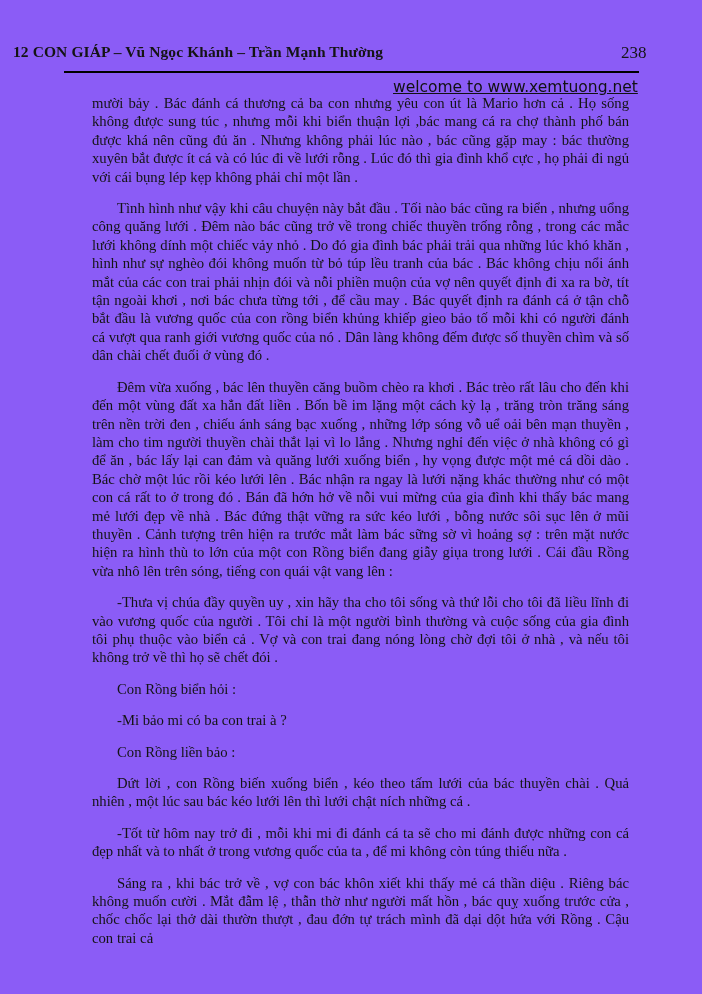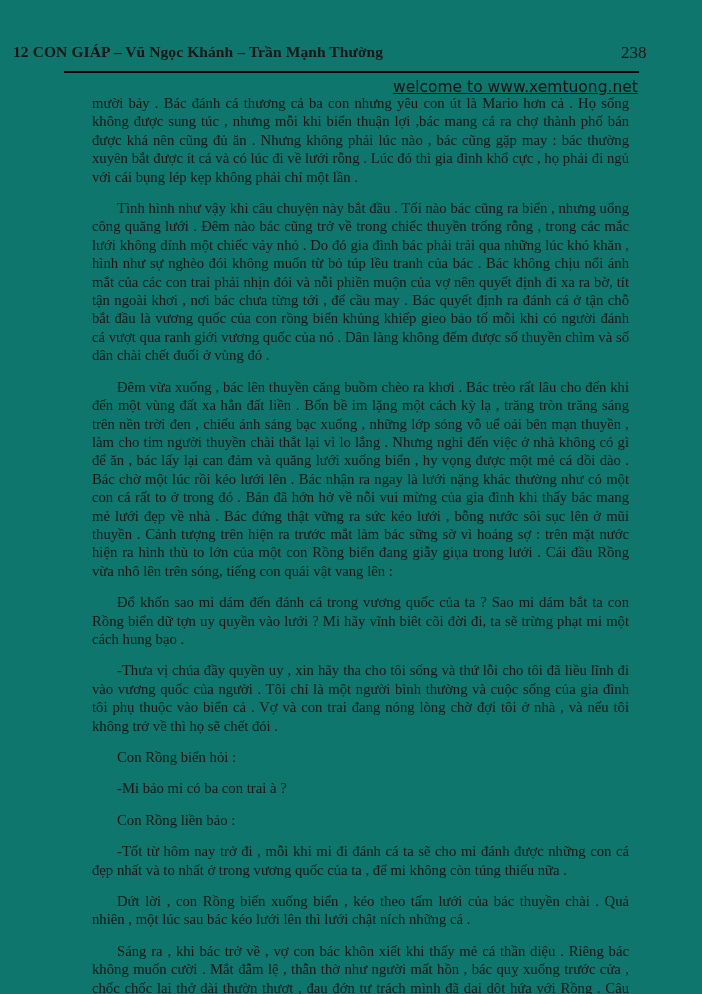--- a/index.html
+++ b/index.html
@@ -1,21 +1,21 @@
 <!DOCTYPE html>
 <html><head>
 <meta charset="utf-8">
 <style>
   html, body { margin: 0; padding: 0; background: #e8e8e8; }
   .page {
     position: relative;
     width: 702px;
     height: 994px;
     margin: 0 auto;
-    background: #0f766e;
+    background: #8b5cf6;
     color: #141414;
     font-family: "Liberation Serif", serif;
     overflow: hidden;
   }
   .header-title {
     position: absolute;
     left: 13px;
     top: 43px;
     font-size: 15.5px;
     font-weight: bold;
@@ -67,22 +67,21 @@
 <div class="page">
   <div class="header-title">12 CON GIÁP – Vũ Ngọc Khánh – Trần Mạnh Thường</div>
   <div class="header-link">welcome to www.xemtuong.net</div>
   <div class="page-number">238</div>
   <div class="header-rule"></div>
 
   <div class="body-text">
     <p class="para">mười bảy . Bác đánh cá thương cả ba con nhưng yêu con út  là Mario hơn cả . Họ sống không được sung túc , nhưng mỗi khi biển thuận lợi ,bác mang cá ra chợ thành phố bán được khá nên cũng đủ ăn . Nhưng không phải lúc nào , bác cũng gặp may : bác thường xuyên bắt được ít cá và có lúc đi về lưới rỗng . Lúc đó thì gia đình khổ cực , họ phải đi ngủ với cái bụng lép kẹp không phải chỉ một lần .</p>
     <p class="para indent">Tình hình như vậy khi câu chuyện này bắt đầu . Tối nào bác cũng ra biển , nhưng uổng công quăng lưới . Đêm nào bác cũng trở về trong chiếc thuyền trống rỗng , trong các mắc lưới không dính một chiếc vảy nhỏ . Do đó gia đình bác phải trải qua những lúc khó khăn , hình như sự nghèo đói không muốn từ bỏ túp lều tranh của bác . Bác không chịu nổi ánh mắt của các con trai phải nhịn đói và nỗi phiền muộn của vợ nên quyết định đi xa ra bờ, tít tận ngoài khơi , nơi bác chưa từng tới , để cầu may . Bác quyết định ra đánh cá ở tận chỗ bắt đầu là vương quốc của con rồng biển khủng khiếp gieo bảo tố mỗi khi có người đánh cá  vượt qua ranh giới vương quốc của nó . Dân làng không đếm được số thuyền chìm và số dân chài chết đuối ở vùng đó .</p>
     <p class="para indent">Đêm vừa xuống , bác lên thuyền căng buồm chèo ra khơi . Bác trèo rất lâu cho đến khi đến một vùng đất xa hẳn đất liền . Bốn bề im lặng một cách kỳ lạ , trăng tròn trăng sáng trên nền trời đen , chiếu ánh sáng bạc xuống , những lớp sóng vỗ uể oải bên mạn thuyền , làm cho tim người thuyền chài thắt lại vì lo lắng . Nhưng nghỉ đến việc ở nhà không có gì để ăn , bác lấy lại can đảm và quăng lưới xuống biển , hy  vọng được một mẻ cá dồi dào . Bác chờ một lúc rồi kéo lưới lên . Bác nhận ra ngay là lưới nặng khác thường như có một con cá rất to ở trong đó . Bán đã hớn hở về nỗi vui mừng của gia đình khi thấy bác mang mẻ lưới đẹp về nhà . Bác đứng thật vững ra sức kéo lưới , bỗng nước sôi sục lên ở mũi thuyền . Cảnh tượng trên hiện ra trước mắt làm bác sững sờ vì hoảng sợ : trên mặt nước hiện ra hình thù to lớn của một con Rồng biển đang giẫy giụa trong lưới . Cái đầu Rồng vừa nhô lên trên sóng, tiếng con quái vật vang lên :</p>
-    <p class="para indent">Đổ khốn sao mi dám đến đánh cá trong vương quốc của ta ? Sao mi dám bắt ta con Rồng biển dữ tợn uy quyền vào lưới ? Mi hãy vĩnh biêt cõi đời đi, ta sẽ trừng phạt mi một cách hung bạo .</p>
     <p class="para indent">-Thưa vị chúa đầy quyền uy , xin hãy tha cho tôi sống và thứ lỗi cho tôi đã  liều lĩnh đi vào vương quốc của người . Tôi chỉ là một người bình thường và cuộc sống của gia đình tôi phụ thuộc vào biển cả . Vợ và con trai đang nóng lòng chờ đợi tôi ở nhà , và nếu tôi không trở về thì họ sẽ chết đói .</p>
     <p class="para indent">Con Rồng biển hỏi :</p>
     <p class="para indent">-Mi bảo mi có ba con trai à ?</p>
     <p class="para indent">Con Rồng liền bảo :</p>
+    <p class="para indent">Dứt lời , con Rồng biến xuống biển , kéo theo tấm lưới của bác thuyền chài . Quả nhiên , một lúc sau bác kéo lưới lên thì lưới chật ních những cá .</p>
     <p class="para indent">-Tốt từ hôm nay trở đi , mỗi khi mi đi đánh cá ta sẽ cho mi đánh được những con cá đẹp nhất và to nhất ở trong vương quốc của ta , để mi không còn túng thiếu nữa .</p>
-    <p class="para indent">Dứt lời , con Rồng biến xuống biển , kéo theo tấm lưới của bác thuyền chài . Quả nhiên , một lúc sau bác kéo lưới lên thì lưới chật ních những cá .</p>
     <p class="para indent">Sáng ra , khi bác trở về , vợ con bác khôn xiết khi thấy mẻ cá thần diệu . Riêng bác không muốn cười . Mắt đẫm lệ , thẫn thờ như người mất hồn , bác quỵ xuống trước cửa , chốc chốc lại thở dài thườn thượt , đau đớn tự trách mình đã dại dột hứa với Rồng . Cậu con trai cả</p>
   </div>
 </div>
 
 </body></html>

